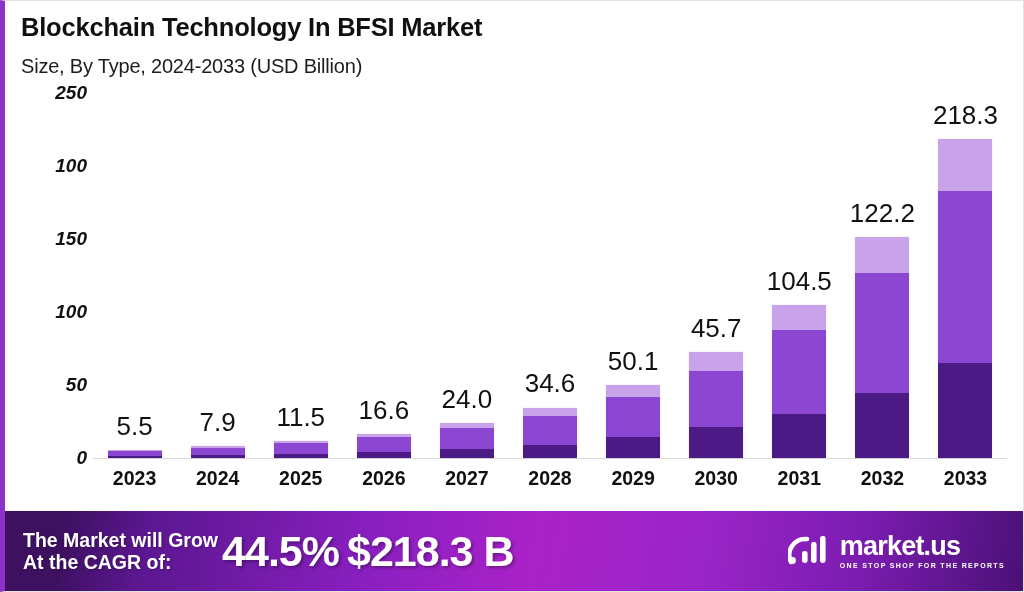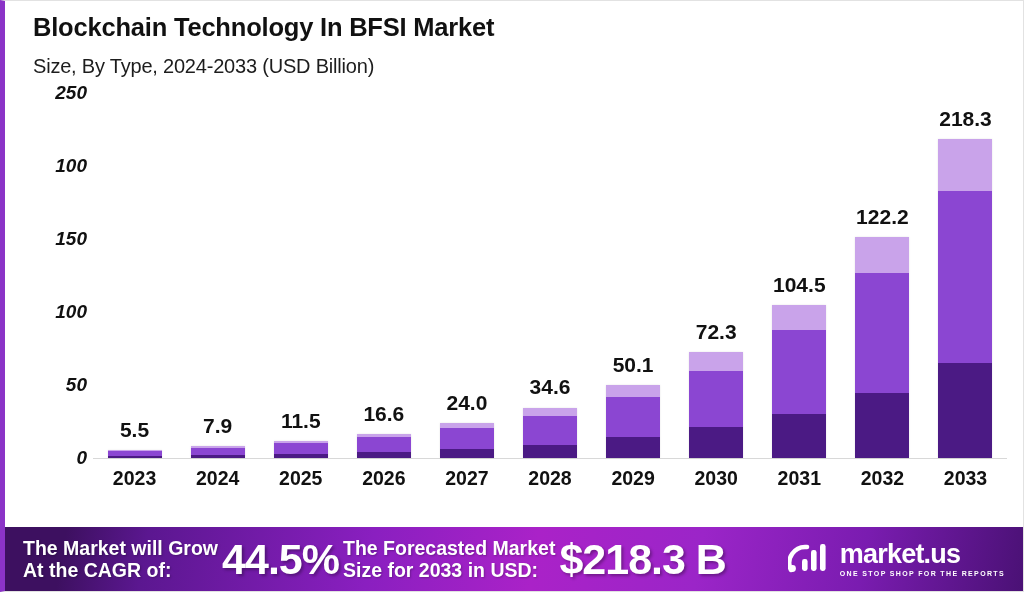--- a/index.html
+++ b/index.html
@@ -14,21 +14,21 @@
     width: 1024px; height: 592px;
     background: #ffffff;
     border: 1px solid #e2e2e2;
     border-left: 5px solid #8B33C7;
     overflow: hidden;
   }
 
   
   .header {
     position: absolute;
-    left: 12px; top: 0; right: 0; height: 92px; text-align: right;
+    left: 0; top: 0; right: 0; height: 92px; text-align: right;
   }
   .title {
     position: absolute; left: 16px; top: 12px;
     font-size: 25.5px; font-weight: 700; color: #111111;
     letter-spacing: -0.2px; white-space: nowrap;
   }
   .subtitle {
     position: absolute; left: 16px; top: 54px;
     font-size: 20px; font-weight: 400; color: #1d1d1d;
     letter-spacing: -0.2px; white-space: nowrap;
@@ -72,21 +72,21 @@
   }
   .bar-col {
     position: relative;
     flex: 1 1 0; height: 100%;
     display: flex; flex-direction: column;
     align-items: center; justify-content: flex-end;
   }
   .bar-total-label {
     position: absolute; left: 0; right: 0;
     text-align: center;
-    font-size: 21px; color: #111; font-weight: 700;
+    font-size: 26px; color: #111; font-weight: 400;
     white-space: nowrap;
   }
   .bar-stack {
     width: 54px;
     display: flex; flex-direction: column; justify-content: flex-end;
     box-shadow: 0 0 2px rgba(0,0,0,0.10);
   }
   .seg { width: 100%; }
   .seg-consortium { background: #C9A3EA; }
   .seg-private    { background: #8B46D2; }
@@ -96,21 +96,21 @@
     position: absolute; left: 88px; right: 16px; top: 374px;
     display: flex; justify-content: space-between;
   }
   .x-tick {
     flex: 1 1 0; text-align: center;
     font-size: 19.5px; font-weight: 700; color: #111;
   }
 
   
   .banner {
-    position: absolute; left: 0; right: 0; bottom: 0; height: 64px;
+    position: absolute; left: 0; right: 0; bottom: 0; height: 80px;
     background: linear-gradient(100deg,
         #3d1060 0%, #5b1790 13%, #8a1fc0 36%,
         #aa22c8 52%, #9b25c8 68%, #7a1cb0 84%, #4a1175 100%);
     display: flex; align-items: center;
     padding: 0 18px;
     overflow: hidden;
   }
   .banner-text {
     color: #ffffff; font-weight: 700; line-height: 1.15;
     font-size: 19.5px; white-space: nowrap;
@@ -208,21 +208,21 @@
           </div>
           <div class="bar-col">
             <div class="bar-total-label" style="bottom: 81.146px;">50.1</div>
             <div class="bar-stack">
               <div class="seg seg-consortium" style="height: 12.264px; background: rgb(201, 163, 234);"></div>
               <div class="seg seg-private" style="height: 40.296px; background: rgb(139, 70, 210);"></div>
               <div class="seg seg-public" style="height: 20.586px; background: rgb(75, 26, 132);"></div>
             </div>
           </div>
           <div class="bar-col">
-            <div class="bar-total-label" style="bottom: 113.558px;">72.3</div>
+            <div class="bar-total-label" style="bottom: 113.558px;">45.7</div>
             <div class="bar-stack">
               <div class="seg seg-consortium" style="height: 18.104px; background: rgb(201, 163, 234);"></div>
               <div class="seg seg-private" style="height: 56.794px; background: rgb(139, 70, 210);"></div>
               <div class="seg seg-public" style="height: 30.66px; background: rgb(75, 26, 132);"></div>
             </div>
           </div>
           <div class="bar-col">
             <div class="bar-total-label" style="bottom: 160.57px;">104.5</div>
             <div class="bar-stack">
               <div class="seg seg-consortium" style="height: 24.82px; background: rgb(201, 163, 234);"></div>
@@ -262,24 +262,20 @@
         <div class="x-tick">2033</div>
       </div>
   </div>
 
   <div class="banner" style="background: linear-gradient(100deg, rgb(61, 16, 96) 0%, rgb(61, 16, 96) 6%, rgb(91, 23, 144) 14%, rgb(138, 31, 192) 36%, rgb(170, 34, 200) 52%, rgb(155, 37, 200) 68%, rgb(122, 28, 176) 84%, rgb(74, 17, 117) 100%);">
     <div class="banner-text">
       <div>The Market will Grow</div>
       <div>At the CAGR of:</div>
     </div>
     <div class="banner-big">44.5%</div>
-    <div class="banner-text">
-      <div>The Forecasted Market</div>
-      <div>Size for 2033 in USD:</div>
-    </div>
     <div class="banner-big">$218.3 B</div>
     <div class="banner-gap"></div>
     <div class="logo">
       <span class="logo-mark">
         <svg width="40" height="34" viewBox="0 0 40 34" aria-hidden="true">
           <path d="M3 30 A16 16 0 0 1 19 7" fill="none" stroke="#ffffff" stroke-width="4.5" stroke-linecap="round"></path>
           <circle cx="4.5" cy="28.5" r="3.4" fill="#ffffff"></circle>
           <rect x="14" y="19" width="5.6" height="12" rx="2.4" fill="#ffffff"></rect>
           <rect x="23" y="10" width="5.6" height="21" rx="2.4" fill="#ffffff"></rect>
           <rect x="32" y="4" width="5.6" height="27" rx="2.4" fill="#ffffff"></rect>

